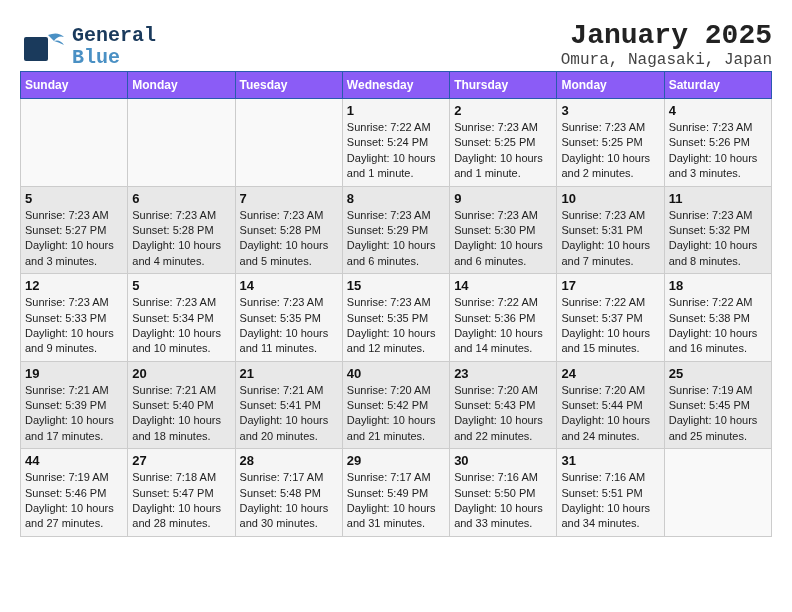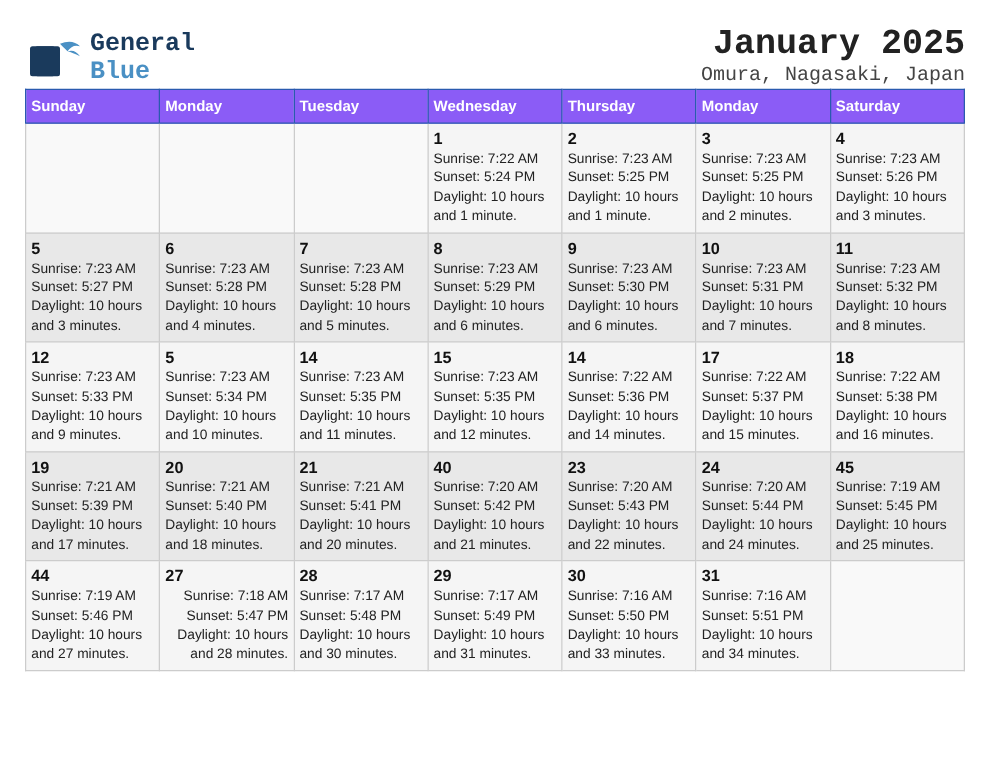--- a/index.html
+++ b/index.html
@@ -290,38 +290,38 @@
 and 22 minutes.</div>
         </td>
         <td>
           <span class="day-number">24</span>
           <div class="day-info" style="white-space: pre-line;">Sunrise: 7:20 AM
 Sunset: 5:44 PM
 Daylight: 10 hours
 and 24 minutes.</div>
         </td>
         <td>
-          <span class="day-number">45</span>
+          <span class="day-number">25</span>
           <div class="day-info" style="white-space: pre-line;">Sunrise: 7:19 AM
 Sunset: 5:45 PM
 Daylight: 10 hours
 and 25 minutes.</div>
         </td>
       </tr>
       <tr>
         <td>
           <span class="day-number">44</span>
           <div class="day-info" style="white-space: pre-line;">Sunrise: 7:19 AM
 Sunset: 5:46 PM
 Daylight: 10 hours
 and 27 minutes.</div>
         </td>
         <td>
           <span class="day-number">27</span>
-          <div class="day-info" style="white-space: pre-line; text-align: right;">Sunrise: 7:18 AM
+          <div class="day-info" style="white-space: pre-line;">Sunrise: 7:18 AM
 Sunset: 5:47 PM
 Daylight: 10 hours
 and 28 minutes.</div>
         </td>
         <td>
           <span class="day-number">28</span>
           <div class="day-info" style="white-space: pre-line;">Sunrise: 7:17 AM
 Sunset: 5:48 PM
 Daylight: 10 hours
 and 30 minutes.</div>

